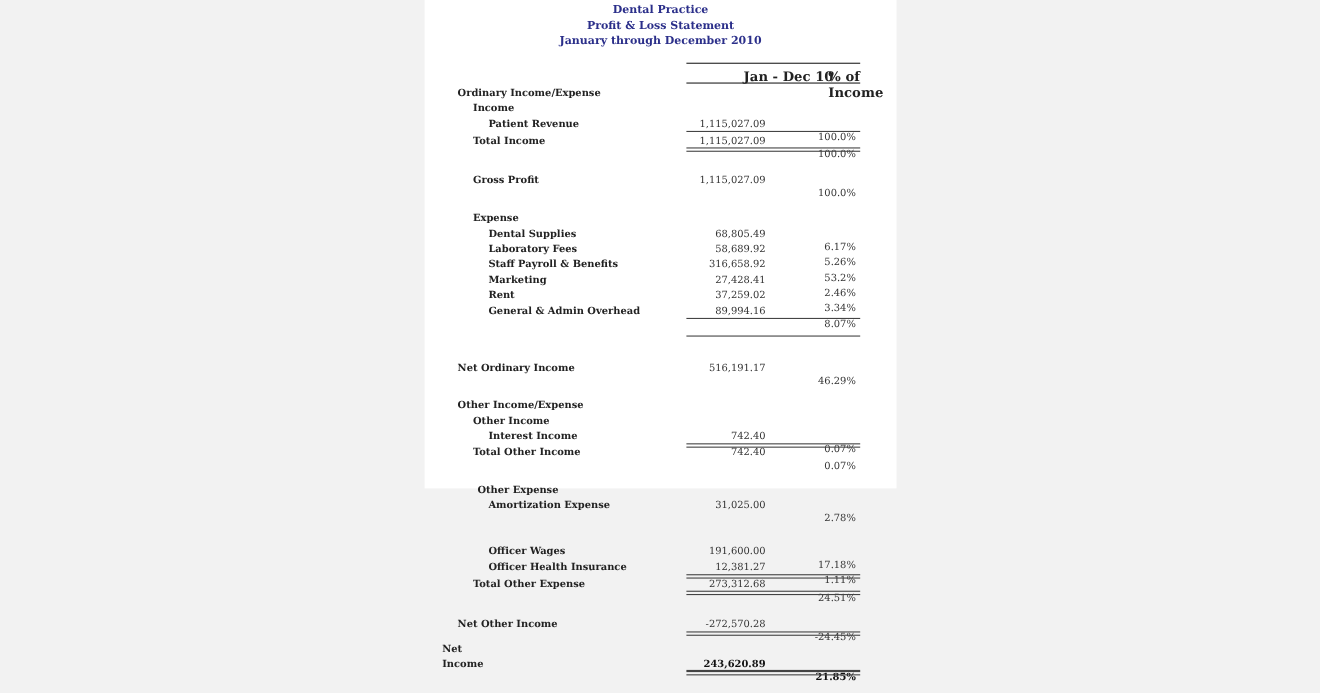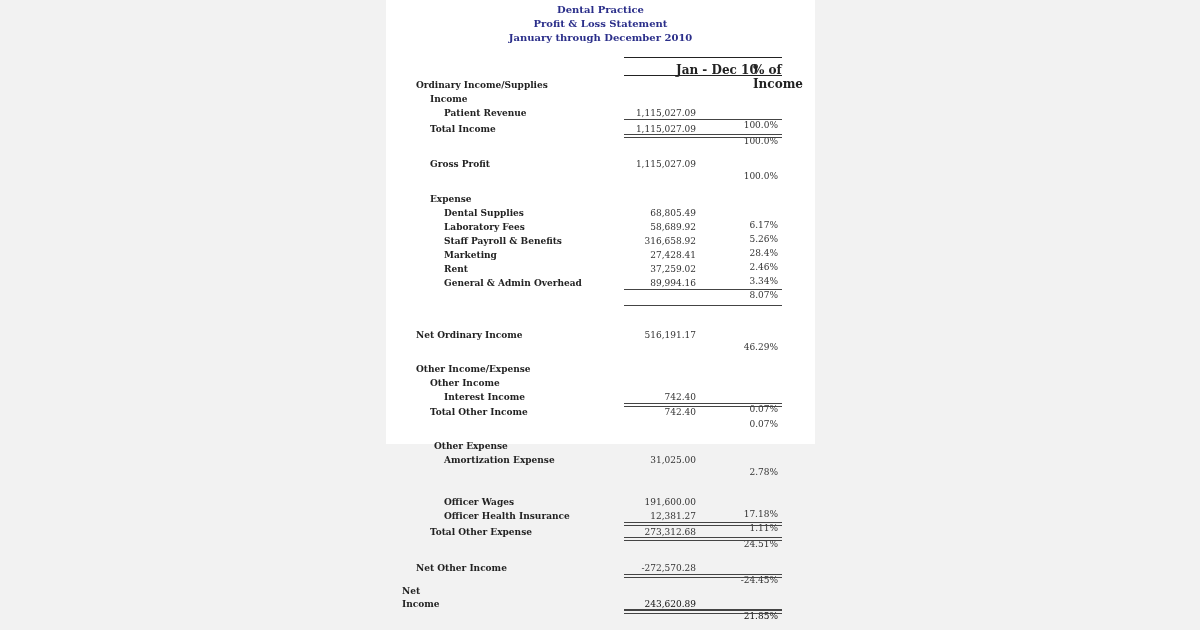--- a/index.html
+++ b/index.html
@@ -35,21 +35,21 @@
     .row .lbl {
       position: absolute; font-size: 9px; font-weight: bold; color: #222;
       white-space: nowrap; line-height: 12px;
     }
     .row .amt, .row .pct {
       position: absolute; font-size: 9px; color: #333; text-align: right;
       line-height: 12px; white-space: nowrap;
     }
     .row .amt { right: 119px; width: 100px; }
     .row .pct { right: 37px; width: 60px; margin-top: 12px; }
-    .row.bold .amt, .row.bold .pct { font-weight: normal; color: #111; }
+    .row.bold .amt, .row.bold .pct { font-weight: bold; color: #111; }
     .ind1 { left: 30px; }
     .ind2 { left: 44px; }
     .ind3 { left: 58px; }
     .ind-neg { left: 16px; }
     .uline {
       position: absolute; left: 238px; width: 158px; height: 0;
       border-top: 1px solid #444;
     }
     .uline.double {
       border-top: 1px solid #444; height: 2px; border-bottom: 1px solid #444;
@@ -65,21 +65,21 @@
     <div>Profit &amp; Loss Statement</div>
     <div>January through December 2010</div>
   </div>
 
   <div class="col-head-line-top"></div>
   <div class="col-head amt">Jan - Dec 10</div>
   <div class="col-head pct">% of Income</div>
   <div class="col-head-line-bot"></div>
 
   <div class="row" style="top:79px">
-    <span class="lbl ind1">Ordinary Income/Supplies</span>
+    <span class="lbl ind1">Ordinary Income/Expense</span>
   </div>
   <div class="row" style="top:93px">
     <span class="lbl ind2">Income</span>
   </div>
   <div class="row" style="top:107px">
     <span class="lbl ind3">Patient Revenue</span>
     <span class="amt">1,115,027.09</span>
     <span class="pct">100.0%</span>
   </div>
   <div class="uline" style="top:119px"></div>
@@ -105,21 +105,21 @@
     <span class="pct">6.17%</span>
   </div>
   <div class="row" style="top:221px">
     <span class="lbl ind3">Laboratory Fees</span>
     <span class="amt">58,689.92</span>
     <span class="pct">5.26%</span>
   </div>
   <div class="row" style="top:235px">
     <span class="lbl ind3">Staff Payroll &amp; Benefits</span>
     <span class="amt">316,658.92</span>
-    <span class="pct">28.4%</span>
+    <span class="pct">53.2%</span>
   </div>
   <div class="row" style="top:249px">
     <span class="lbl ind3">Marketing</span>
     <span class="amt">27,428.41</span>
     <span class="pct">2.46%</span>
   </div>
   <div class="row" style="top:263px">
     <span class="lbl ind3">Rent</span>
     <span class="amt">37,259.02</span>
     <span class="pct">3.34%</span>

